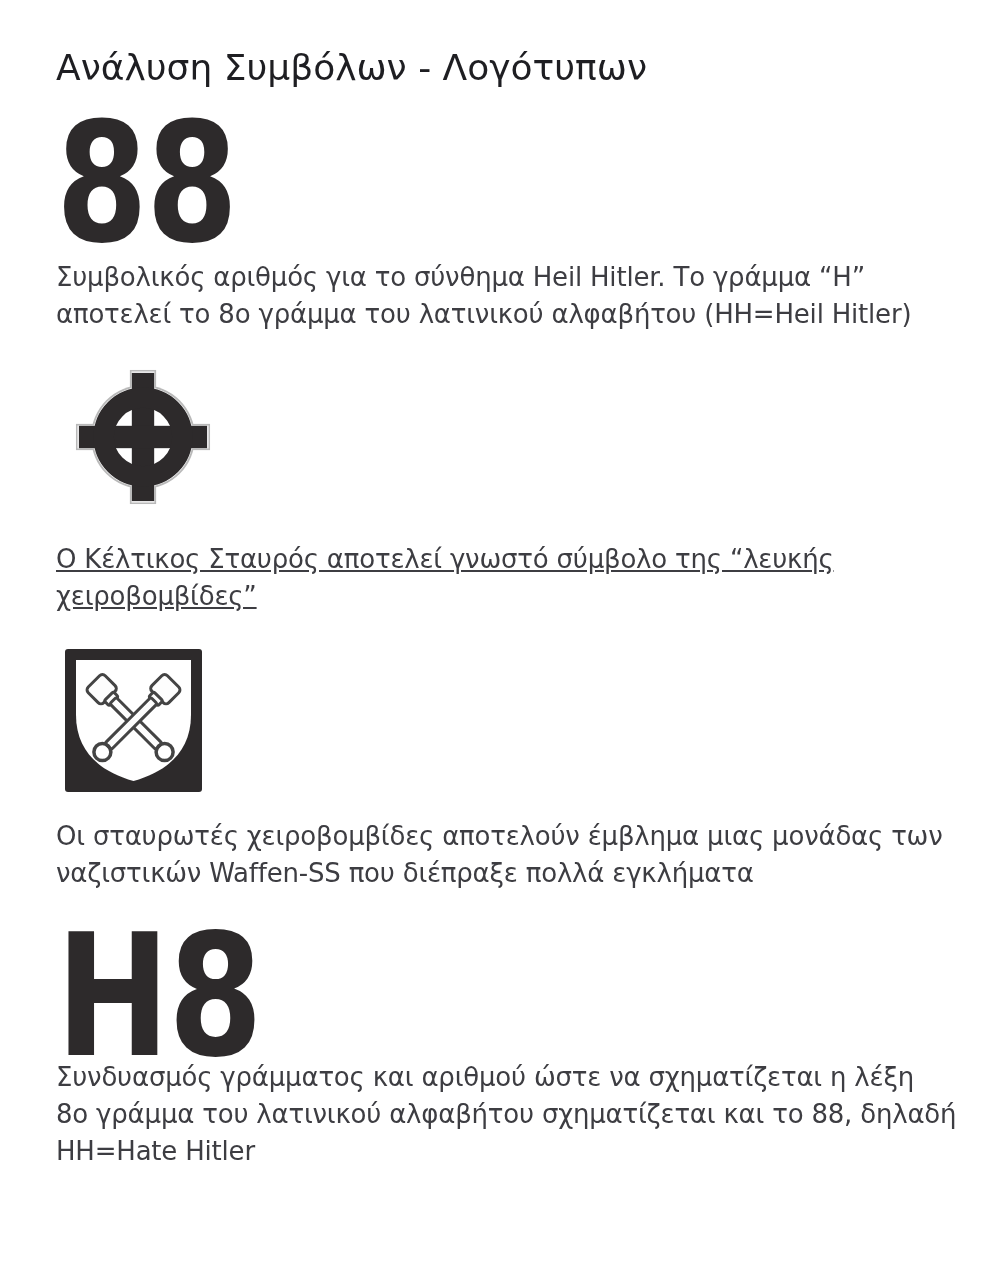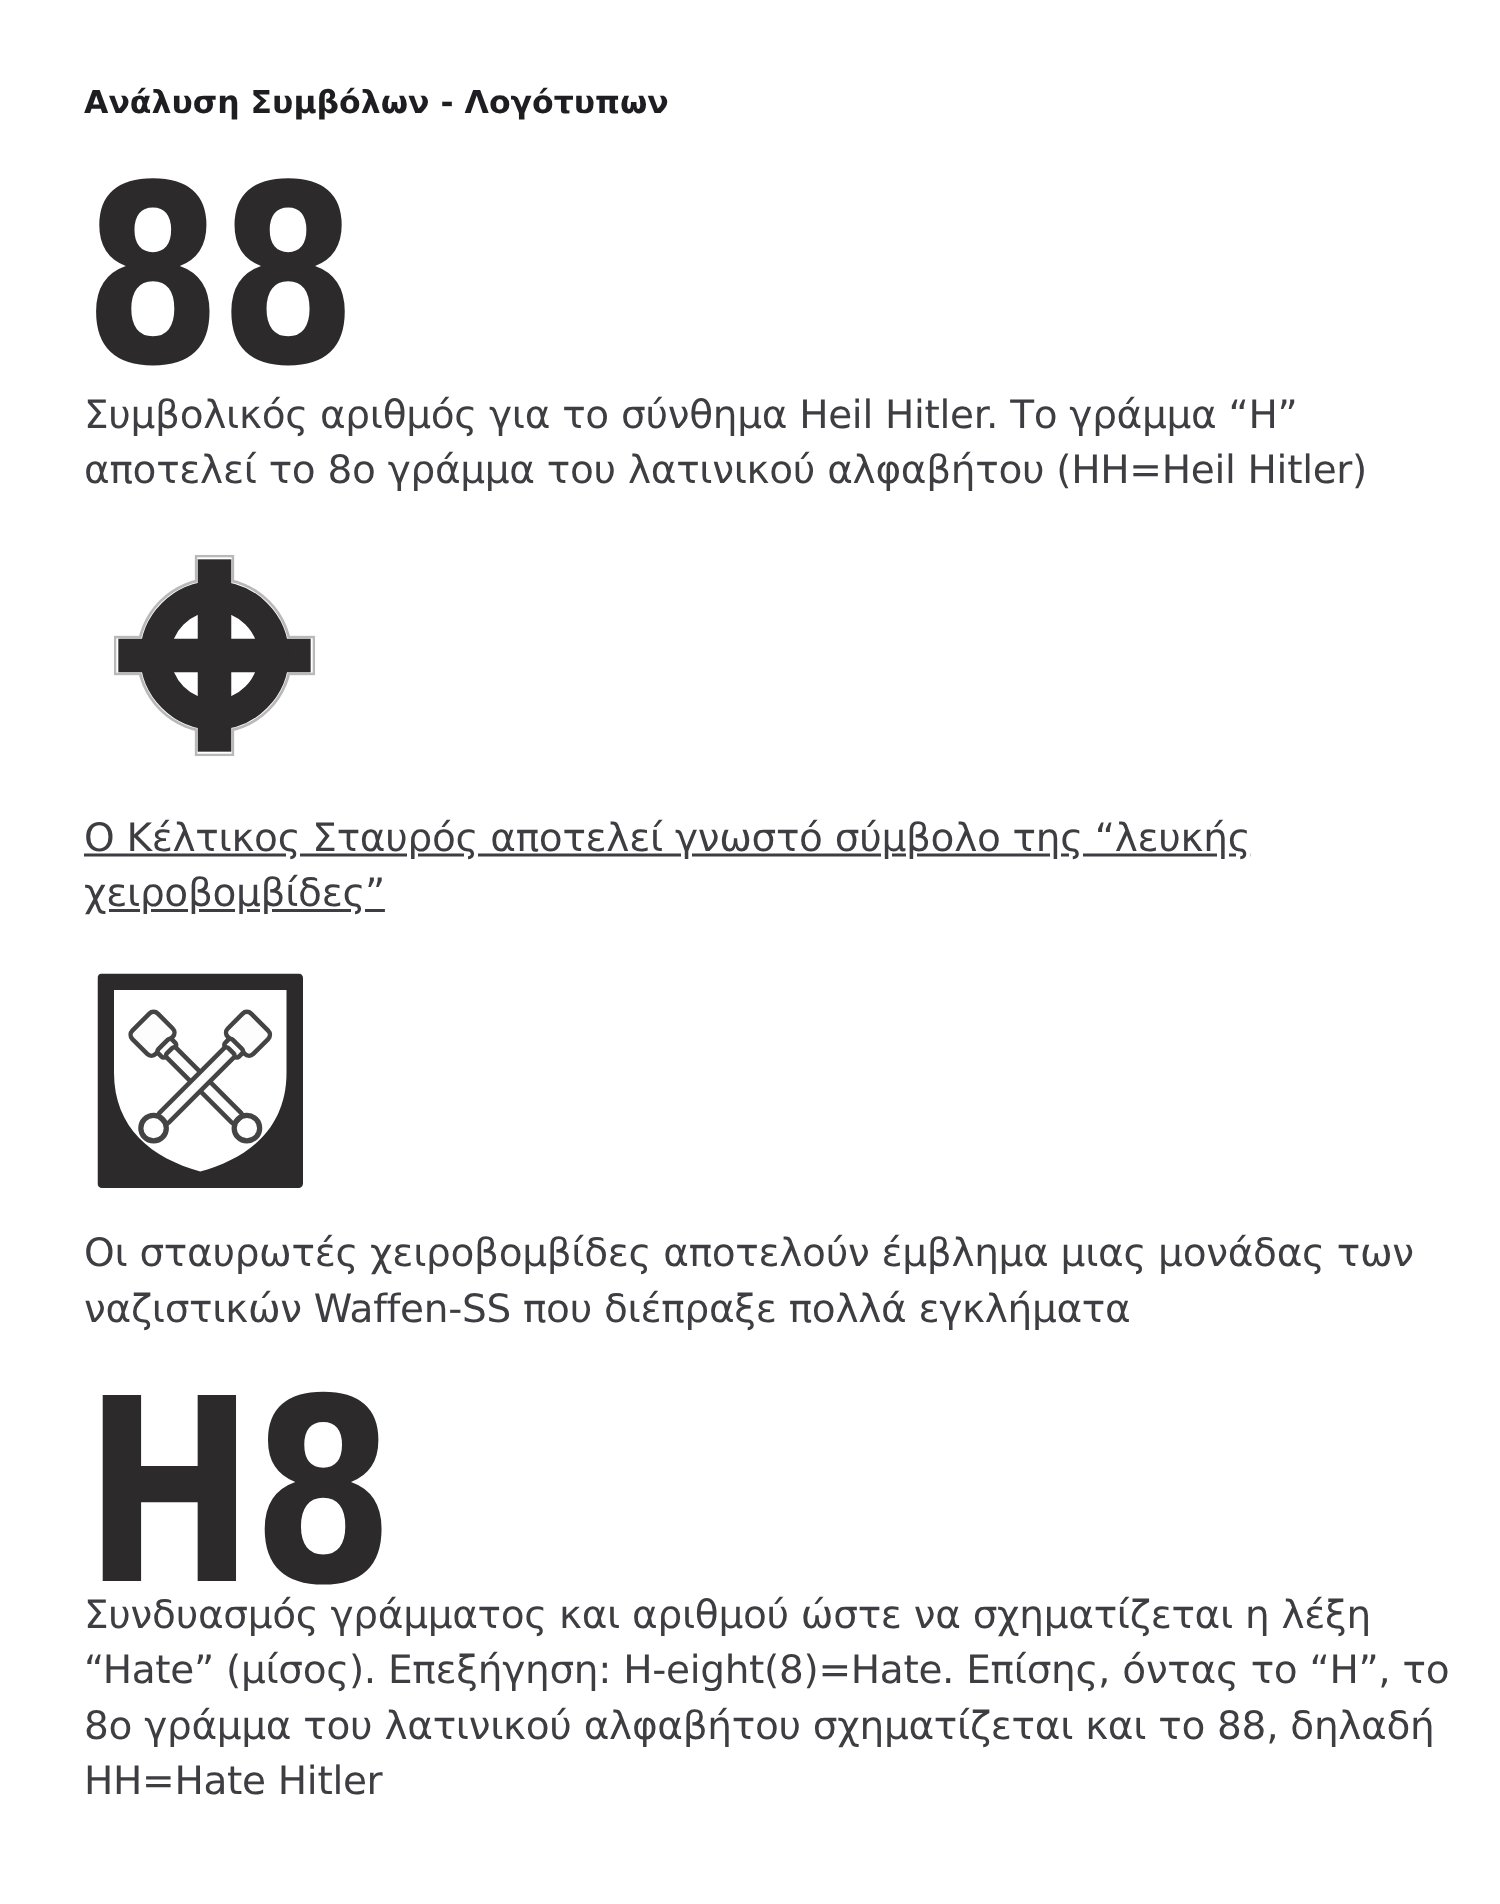--- a/index.html
+++ b/index.html
@@ -9,23 +9,23 @@
     background: #ffffff;
     overflow: hidden;
     font-family: "DejaVu Sans", "Liberation Sans", sans-serif;
   }
   .page {
     padding-left: 56px;
     padding-right: 40px;
   }
   h1.title {
     margin: 52px 0 0 0;
-    font-size: 21px;
+    font-size: 36px;
     line-height: 32px;
-    font-weight: bold;
+    font-weight: normal;
     color: #1e1e22;
     letter-spacing: 0px;
   }
   .big-symbol {
     font-weight: bold;
     color: #2d2a2b;
     letter-spacing: -2px;
     transform: scaleX(0.8);
     transform-origin: left bottom;
     white-space: nowrap;
@@ -125,19 +125,18 @@
     <div class="para para-3">
       <div class="line">Οι σταυρωτές χειροβομβίδες αποτελούν έμβλημα μιας μονάδας των</div>
       <div class="line">ναζιστικών Waffen-SS που διέπραξε πολλά εγκλήματα</div>
     </div>
   </section>
 
   <section>
     <div class="big-symbol big-h8">H8</div>
     <div class="para para-4">
       <div class="line">Συνδυασμός γράμματος και αριθμού ώστε να σχηματίζεται η λέξη</div>
-      <div class="line">“Hate” (μίσος). Επεξήγηση: H-eight(8)=Hate. Επίσης, όντας το “Η”, το</div>
       <div class="line">8ο γράμμα του λατινικού αλφαβήτου σχηματίζεται και το 88, δηλαδή</div>
       <div class="line">ΗΗ=Hate Hitler</div>
     </div>
   </section>
 
 </div>
 
 </body></html>

